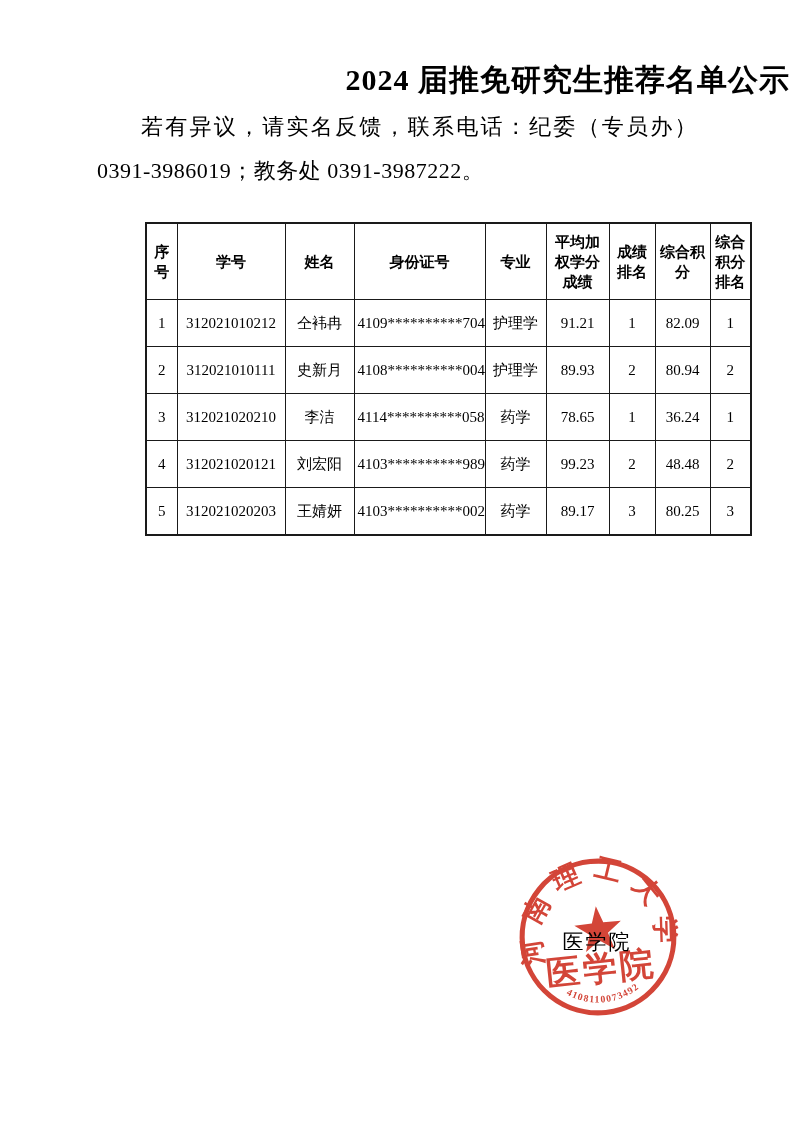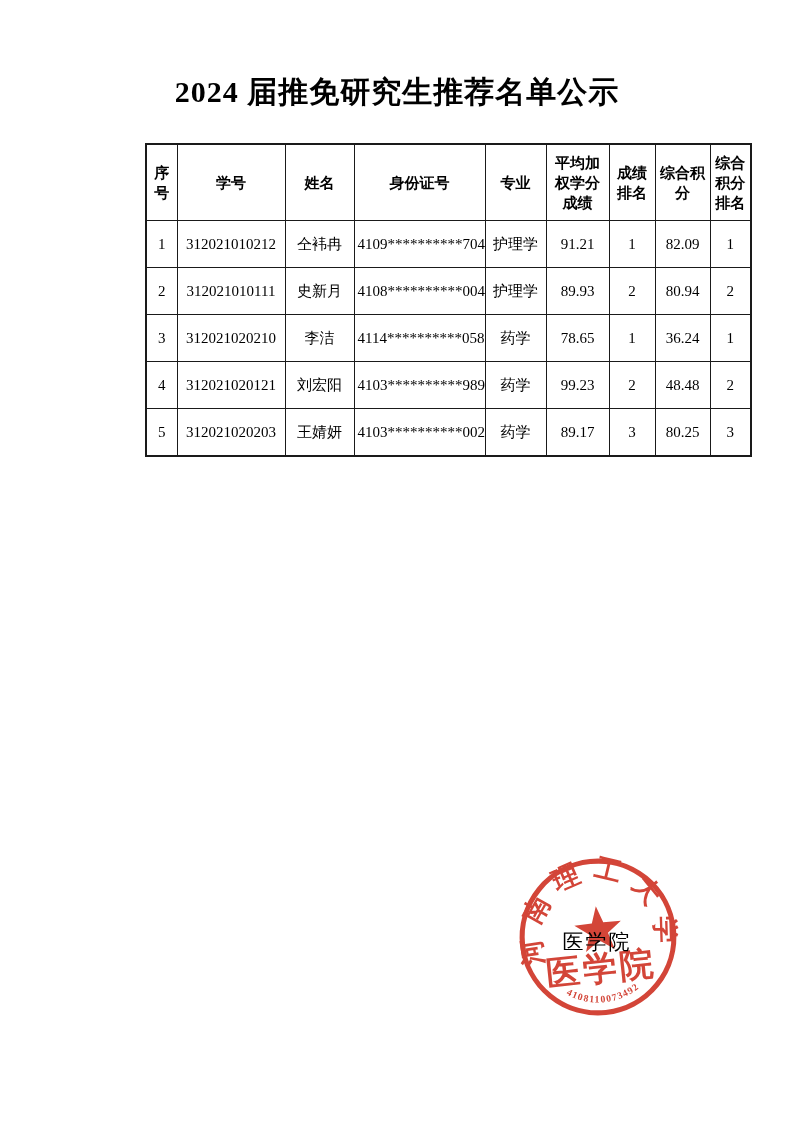--- a/index.html
+++ b/index.html
@@ -6,23 +6,23 @@
   .page{
     position:relative;
     width:794px;height:1123px;
     margin:0 auto;
     background:#ffffff;
     font-family:"Liberation Serif", serif;
     color:#000;
     overflow:hidden;
   }
   .doc-title{
-    margin:16px;
+    margin:4px;
     padding-top:56px;
-    text-align:center;
+    text-align:right;
     font-size:30px;
     font-weight:bold;
     letter-spacing:1px;
     font-family:"Liberation Serif", serif;
   }
   .content{
     margin:0 97px;
     width:600px;
   }
   .para{
@@ -88,20 +88,21 @@
   .seal text{ font-family:"Liberation Serif", serif; }
 </style>
 </head>
 <body>
 
 <div class="page">
 
   <h1 class="doc-title">2024 届推免研究生推荐名单公示</h1>
 
   <div class="content">
+    <p class="para">若有异议，请实名反馈，联系电话：纪委（专员办）0391-3986019；教务处 0391-3987222。</p>
 
     <table class="roster">
       <colgroup>
         <col style="width:31px">
           <col style="width:108px">
           <col style="width:69px">
         <col style="width:131px">
           <col style="width:61px">
           <col style="width:63px">
         <col style="width:46px">

